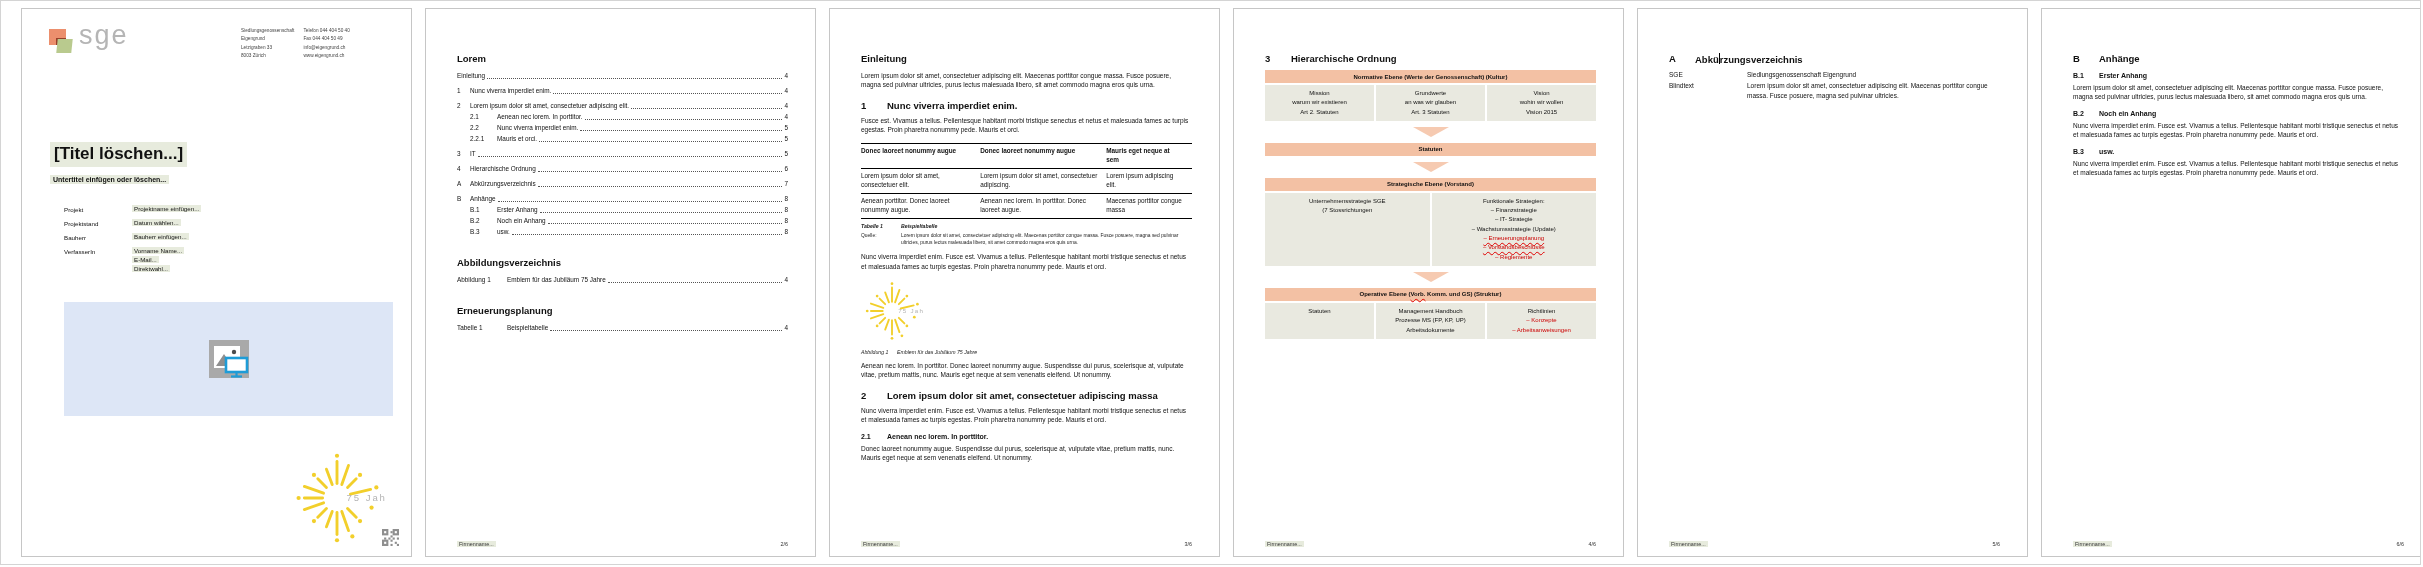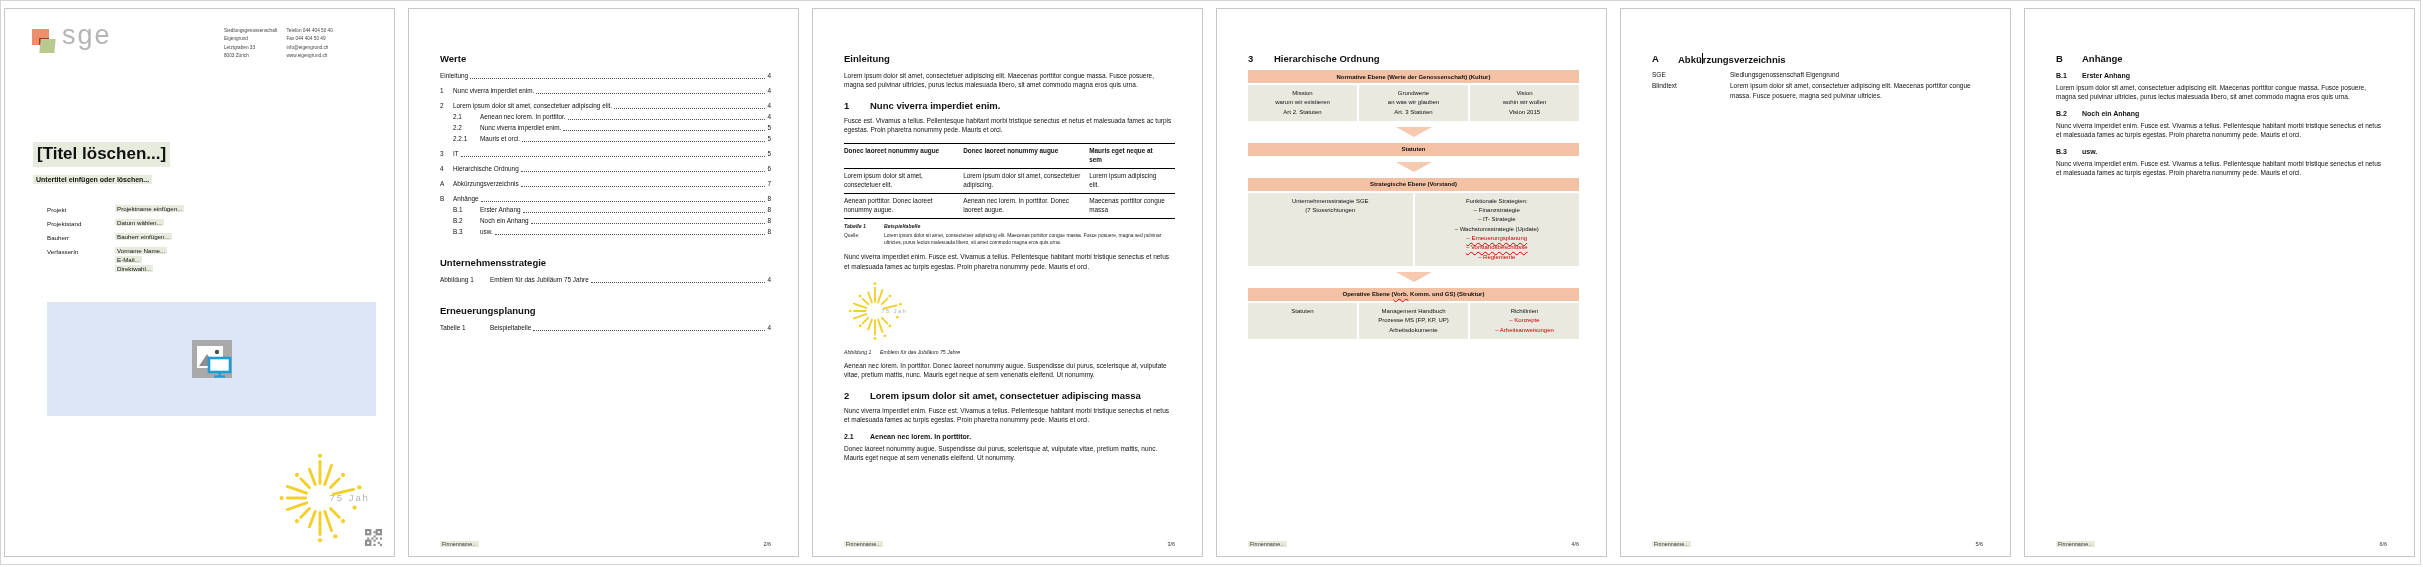--- a/index.html
+++ b/index.html
@@ -1,16 +1,16 @@
 <!DOCTYPE html>
 <html><head>
 <meta charset="utf-8">
 <style>
   html,body{margin:0;padding:0;background:#fff;font-family:"Liberation Sans",sans-serif;}
-  .canvas{width:2421px;height:565px;border:1px solid #d4d4d4;box-sizing:border-box;display:flex;gap:13px;padding:7px 3px;background:#fff;overflow:hidden;}
+  .canvas{width:2421px;height:565px;border:1px solid #d4d4d4;box-sizing:border-box;display:flex;gap:13px;padding:7px 20px;background:#fff;overflow:hidden;}
   .page{width:391px;height:549px;flex:0 0 auto;background:#fff;border:1px solid #c6c6c6;box-sizing:border-box;position:relative;overflow:hidden;color:#111;}
   .page-body{padding:44px 27px 0 31px;}
   .footer{position:absolute;left:31px;right:27px;bottom:9px;display:flex;justify-content:space-between;font-size:5.4px;color:#333;}
   .footer .company{background:#e7ebdd;padding:0 2px;}
   .ph{background:#e7ebdd;padding:0 2px;display:inline-block;}
 
   
   .logo{position:absolute;left:27px;top:15px;width:120px;height:44px;}
   .logo-sq-orange{position:absolute;left:0;top:5px;width:17px;height:16px;background:#ec8f6d;}
   .logo-sq-dark{position:absolute;left:7px;top:14px;width:10px;height:7px;background:#96402a;}
@@ -199,21 +199,21 @@
           <use href="#sunburst"></use>
         </svg>
       <svg class="qr" width="17" height="17" viewBox="0 0 16 16">
           <use href="#qrcode"></use>
         </svg>
     </div>
   </div>
 
   <div class="page">
     <div class="page-body">
-      <div class="h-doc">Werte</div>
+      <div class="h-doc">Lorem</div>
 
       <div class="toc-row">
           <span>Einleitung</span>
           <span class="toc-dots"></span>
           <span class="toc-pg">4</span>
         </div>
       <div class="toc-row">
           <span class="toc-num">1</span>
           <span>Nunc viverra imperdiet enim.</span>
           <span class="toc-dots"></span>
@@ -279,21 +279,21 @@
           <span class="toc-dots"></span>
           <span class="toc-pg">8</span>
         </div>
       <div class="toc-row l2">
           <span class="toc-num">B.3</span>
           <span>usw.</span>
           <span class="toc-dots"></span>
           <span class="toc-pg">8</span>
         </div>
 
-      <div class="h-doc sec-gap">Unternehmensstrategie</div>
+      <div class="h-doc sec-gap">Abbildungsverzeichnis</div>
       <div class="toc-row">
           <span class="lot-num">Abbildung 1</span>
           <span>Emblem für das Jubiläum 75 Jahre</span>
           <span class="toc-dots"></span>
           <span class="toc-pg">4</span>
         </div>
 
       <div class="h-doc sec-gap">Erneuerungsplanung</div>
       <div class="toc-row">
           <span class="lot-num">Tabelle 1</span>

